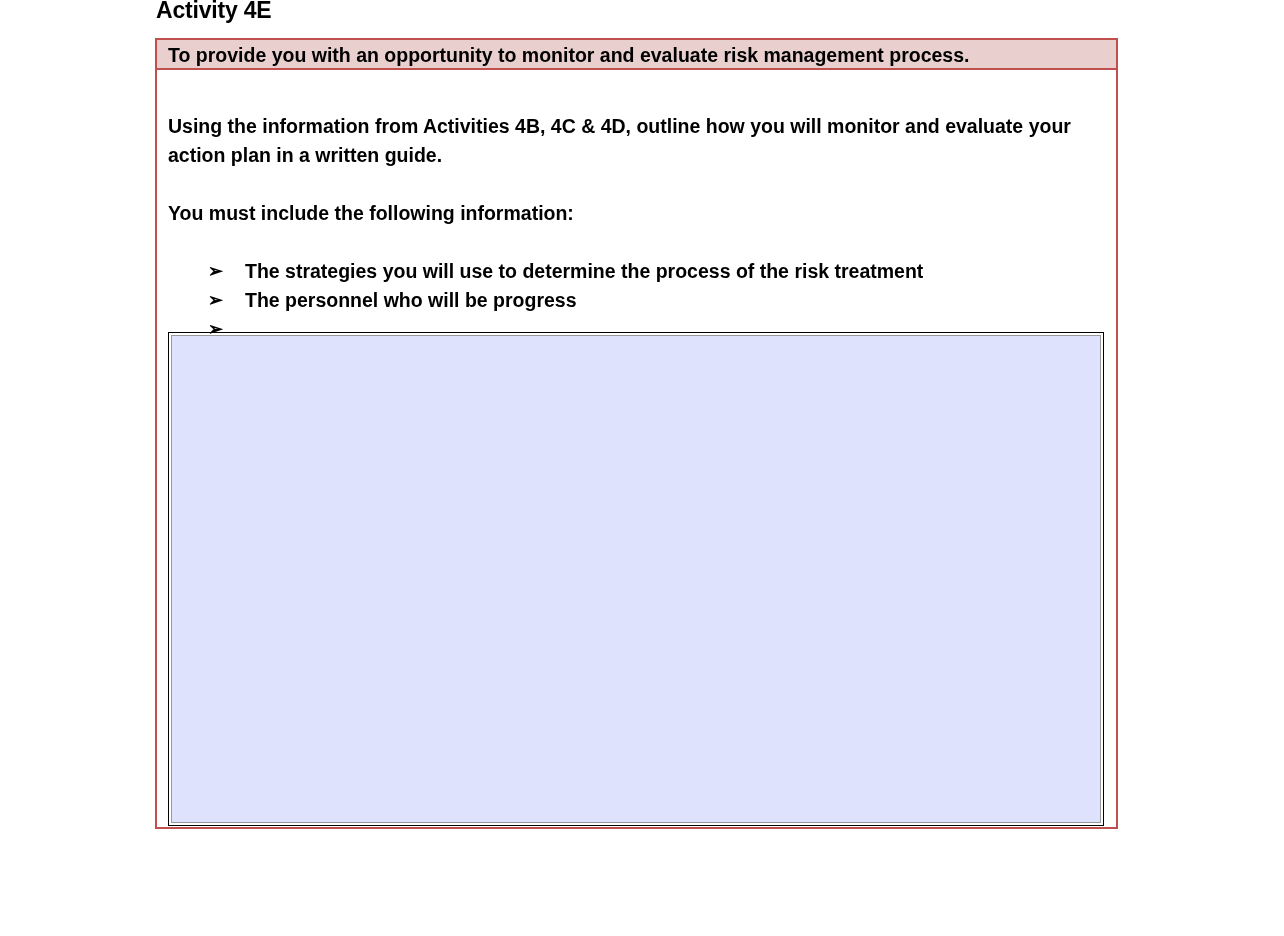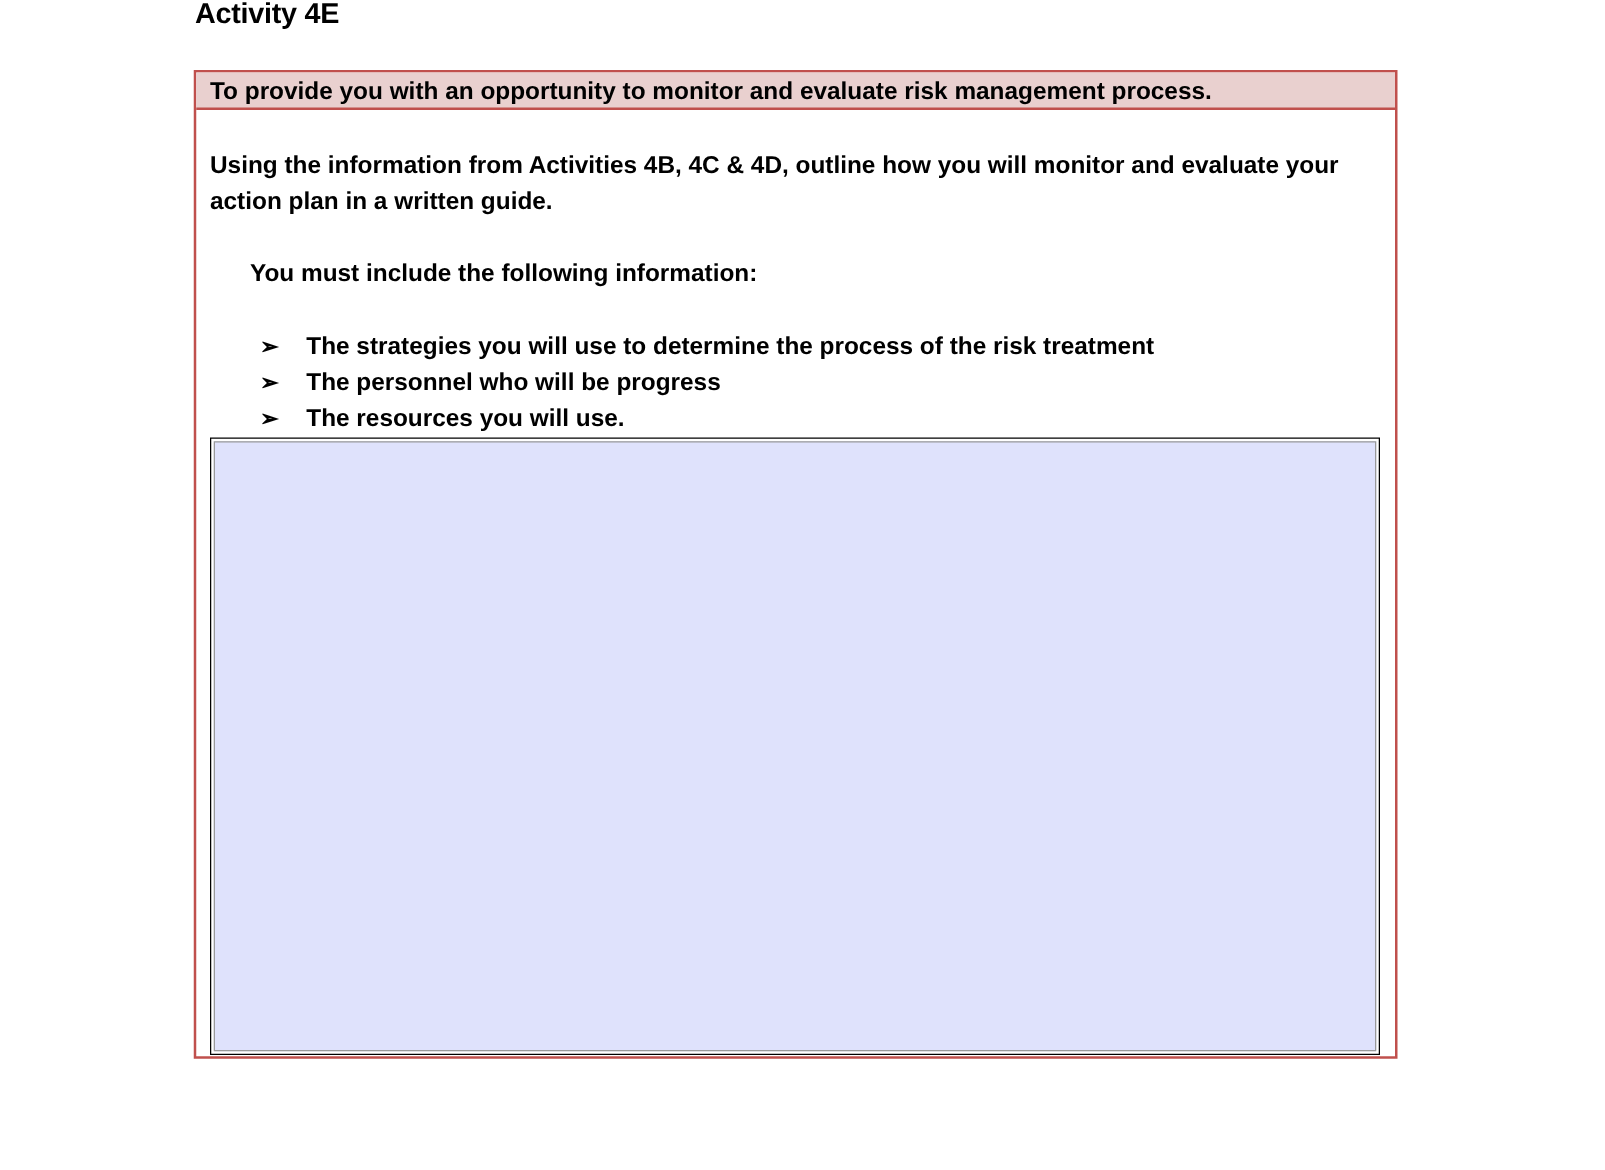--- a/index.html
+++ b/index.html
@@ -1,41 +1,41 @@
 <!DOCTYPE html>
 <html><head>
 <meta charset="utf-8">
 <style>
   html, body { margin:0; padding:0; background:#ffffff; }
   body { width:1284px; height:936px; position:relative; font-family:"Liberation Sans", sans-serif; color:#000; overflow:hidden; }
   .heading { position:absolute; left:156px; top:-3px; font-size:23px; font-weight:bold; letter-spacing:-0.2px; }
-  .box { position:absolute; left:155px; top:56px; width:959px; height:787px; border:2px solid #c0504d; box-sizing:content-box; }
+  .box { position:absolute; left:155px; top:38px; width:959px; height:787px; border:2px solid #c0504d; box-sizing:content-box; }
   .banner { height:30px; background:#e9d0cf; border-bottom:2px solid #c0504d; box-sizing:border-box; padding-left:11px; font-size:19.5px; font-weight:bold; line-height:30px; white-space:nowrap; }
   .body { padding:0 11px; }
   .para { font-size:19.5px; font-weight:bold; line-height:29px; margin:0; }
-  .p1 { margin-top:30px; }
-  .p2 { margin-top:29px;margin-left:32px; }
+  .p1 { margin-top:42px; }
+  .p2 { margin-top:29px; }
   ul.bullets { list-style:none; margin:29px 0 0 0; padding:0; }
   ul.bullets li { position:relative; padding-left:77px; font-size:19.5px; font-weight:bold; line-height:29px; }
   ul.bullets li .mark { position:absolute; left:40px; top:0; font-size:18px; }
   .answer-outer { position:absolute; left:11px; top:292px; width:936px; height:494px; border:1px solid #000; box-sizing:border-box; padding:2px; }
   .answer { width:100%; height:100%; background:#dfe2fc; border:1px solid #999; box-sizing:border-box; }
 </style>
 </head>
 <body>
 
 <div class="heading">Activity 4E</div>
 
 <div class="box">
   <div class="banner">To provide you with an opportunity to monitor and evaluate risk management process.</div>
   <div class="body">
     <p class="para p1">Using the information from Activities 4B, 4C &amp; 4D, outline how you will monitor and evaluate your action plan in a written guide.</p>
     <p class="para p2">You must include the following information:</p>
     <ul class="bullets">
       <li><span class="mark">➢</span><span>The strategies you will use to determine the process of the risk treatment</span></li>
       <li><span class="mark">➢</span><span>The personnel who will be progress</span></li>
-      <li><span class="mark">➢</span><span>The resources you will use.</span></li>
+      <li><span class="mark">➢</span></li>
     </ul>
   </div>
   <div class="answer-outer">
     <div class="answer"></div>
   </div>
 </div>
 
 </body></html>

